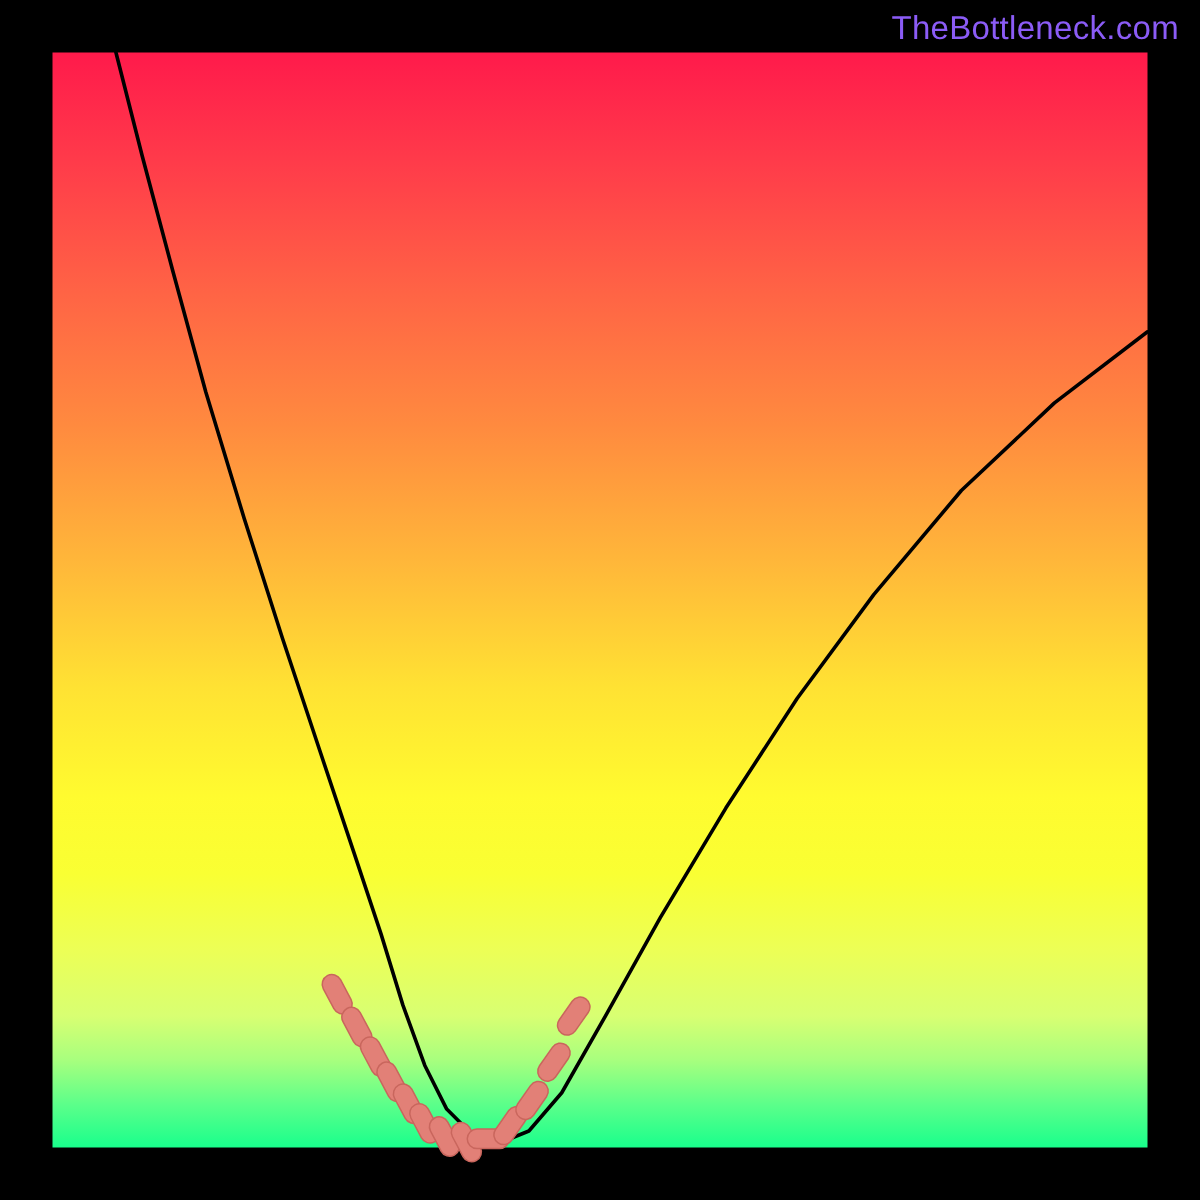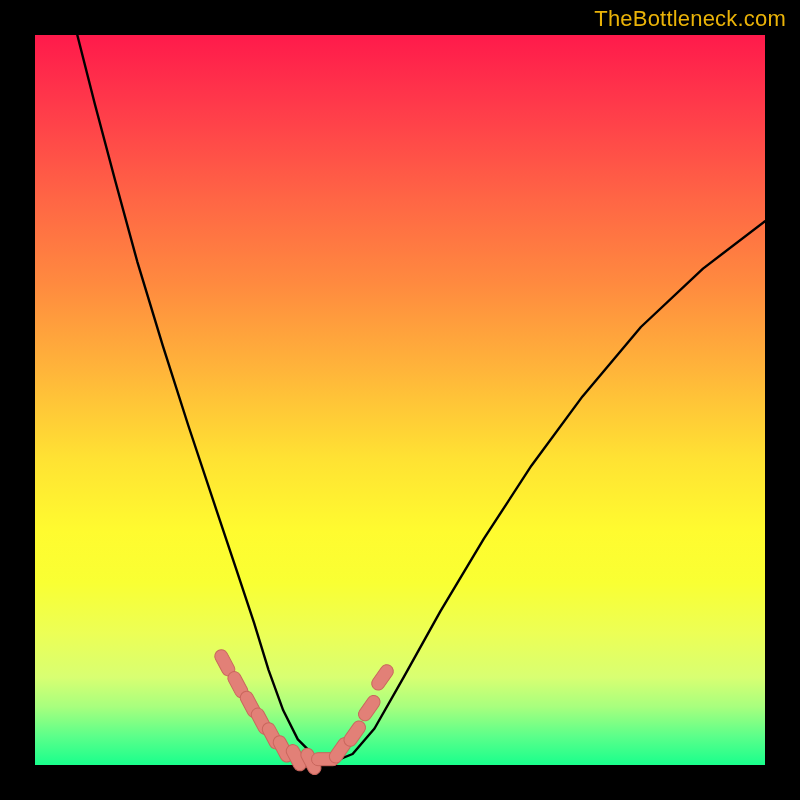--- a/index.html
+++ b/index.html
@@ -39,21 +39,21 @@
       #d8ff72 88%,
       #a8ff7e 92%,
       #5dff8a 96%,
       #19ff8c 100%
     );
   }
   .watermark {
     position: absolute;
     top: 6px;
     right: 14px;
-    color: #eab308;
+    color: #8b5cf6;
     font-size: 22px;
     font-weight: 500;
     letter-spacing: 0.2px;
     user-select: none;
   }
   svg.curve-layer {
     position: absolute;
     left: 35px;
     top: 35px;
     width: 730px;

